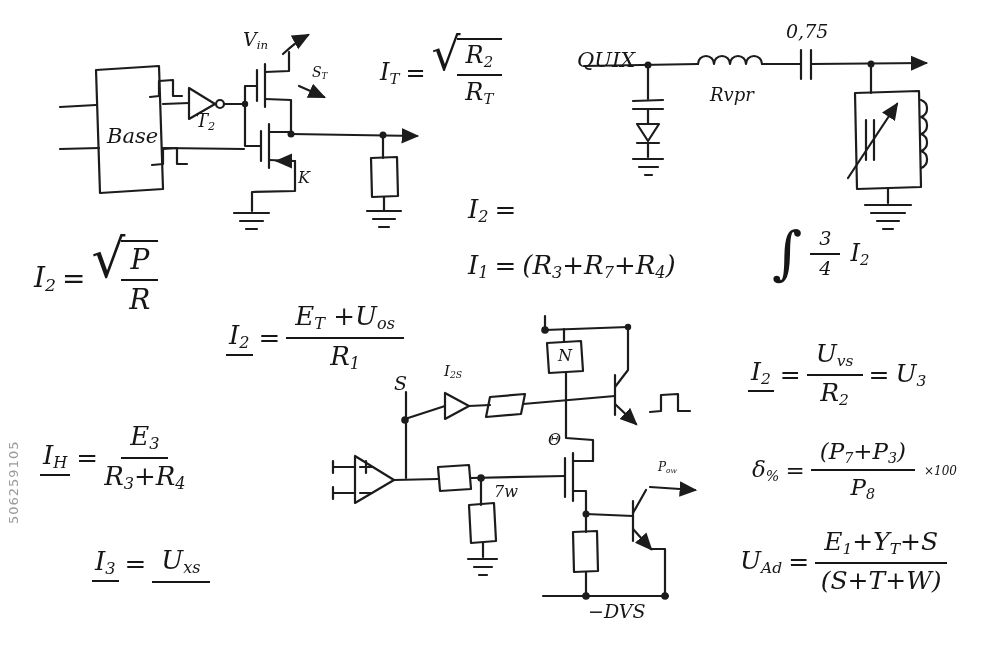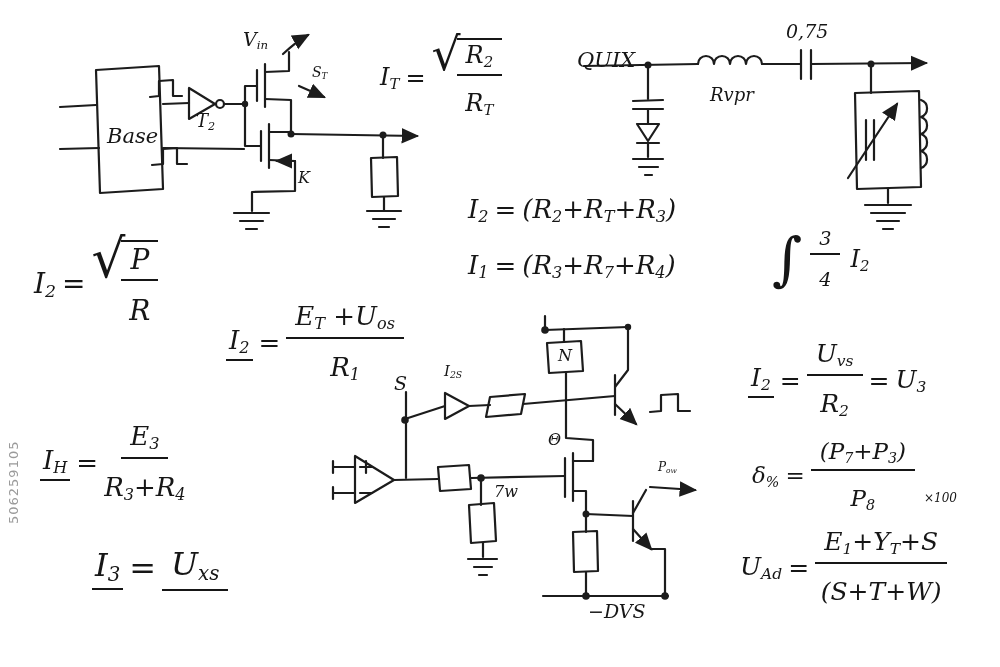--- a/index.html
+++ b/index.html
@@ -5,28 +5,28 @@
   *{margin:0;padding:0;box-sizing:border-box}
   html,body{width:1000px;height:667px;background:#ffffff;overflow:hidden;
     font-family:"DejaVu Serif",serif;color:#161616}
   #stage{position:relative;width:1000px;height:667px;background:#fff}
   svg.circuits{position:absolute;left:0;top:0}
   .eq{position:absolute;display:flex;align-items:center;gap:6px;font-style:italic;white-space:nowrap}
   .eq sub,.lbl sub{font-size:0.62em;vertical-align:-0.25em}
   .lbl{position:absolute;font-style:italic;white-space:nowrap}
   .frac{display:inline-flex;flex-direction:column;align-items:center;text-align:center;line-height:1.15}
   .frac .num{padding:0 9px 3px;border-bottom:2.5px solid #161616}
-  .frac .den{padding-top:14px}
+  .frac .den{padding-top:3px}
   .frac.rt .num{border-top:2.5px solid #161616;padding-top:2px}
   .sqrt{display:inline-flex;align-items:flex-start}
   .sqrt .radical{font-style:normal;font-size:1.9em;line-height:0.9;margin-right:-4px;margin-top:-4px}
   .ul{border-bottom:2.5px solid #161616;padding:0 3px 2px}
   .int{font-style:normal;font-size:58px;line-height:0.85;margin-right:2px}
   .smallfrac{font-size:0.8em}
-  .x100{font-size:12px;align-self:flex-end;margin-left:3px;margin-bottom:8px}
+  .x100{font-size:12px;align-self:flex-end;margin-left:3px;margin-bottom:24px}
   .tail{margin-left:4px}
   .wm{position:absolute;left:6px;top:524px;color:#9a9a9a;font-family:"DejaVu Sans",sans-serif;
       font-size:13px;letter-spacing:1px;transform:rotate(-90deg);transform-origin:left top;white-space:nowrap}
 </style>
 </head>
 <body>
 
 <div id="stage">
 
   <svg class="circuits" width="1000" height="667" viewBox="0 0 1000 667">
@@ -212,21 +212,20 @@
       <span class="frac rt">
         <span class="num">P</span>
         <span class="den">R</span>
       </span>
     </span>
   </div>
 
   <div class="eq" style="left:468px;top:194px;font-size:26px">
     <span>I<sub>2</sub></span>
     <span>=</span>
-    <span>(R<sub>2</sub>+R<sub>T</sub>+R<sub>3</sub>)</span>
   </div>
 
   <div class="eq" style="left:468px;top:250px;font-size:26px">
     <span>I<sub>1</sub></span>
     <span>=</span>
     <span>(R<sub>3</sub>+R<sub>7</sub>+R<sub>4</sub>)</span>
   </div>
 
   <div class="eq" style="left:772px;top:228px;font-size:24px">
     <span class="int">∫</span>
@@ -248,21 +247,21 @@
 
   <div class="eq" style="left:40px;top:422px;font-size:26px">
     <span class="ul">I<sub>H</sub></span>
     <span>=</span>
     <span class="frac">
       <span class="num">E<sub>3</sub></span>
       <span class="den">R<sub>3</sub>+R<sub>4</sub></span>
     </span>
   </div>
 
-  <div class="eq" style="left:92px;top:546px;font-size:32px">
+  <div class="eq" style="left:92px;top:546px;font-size:26px">
     <span class="ul">I<sub>3</sub></span>
     <span>=</span>
     <span class="frac">
       <span class="num">U<sub>xs</sub></span>
     </span>
   </div>
 
   <div class="eq" style="left:748px;top:340px;font-size:25px">
     <span class="ul">I<sub>2</sub></span>
     <span>=</span>

